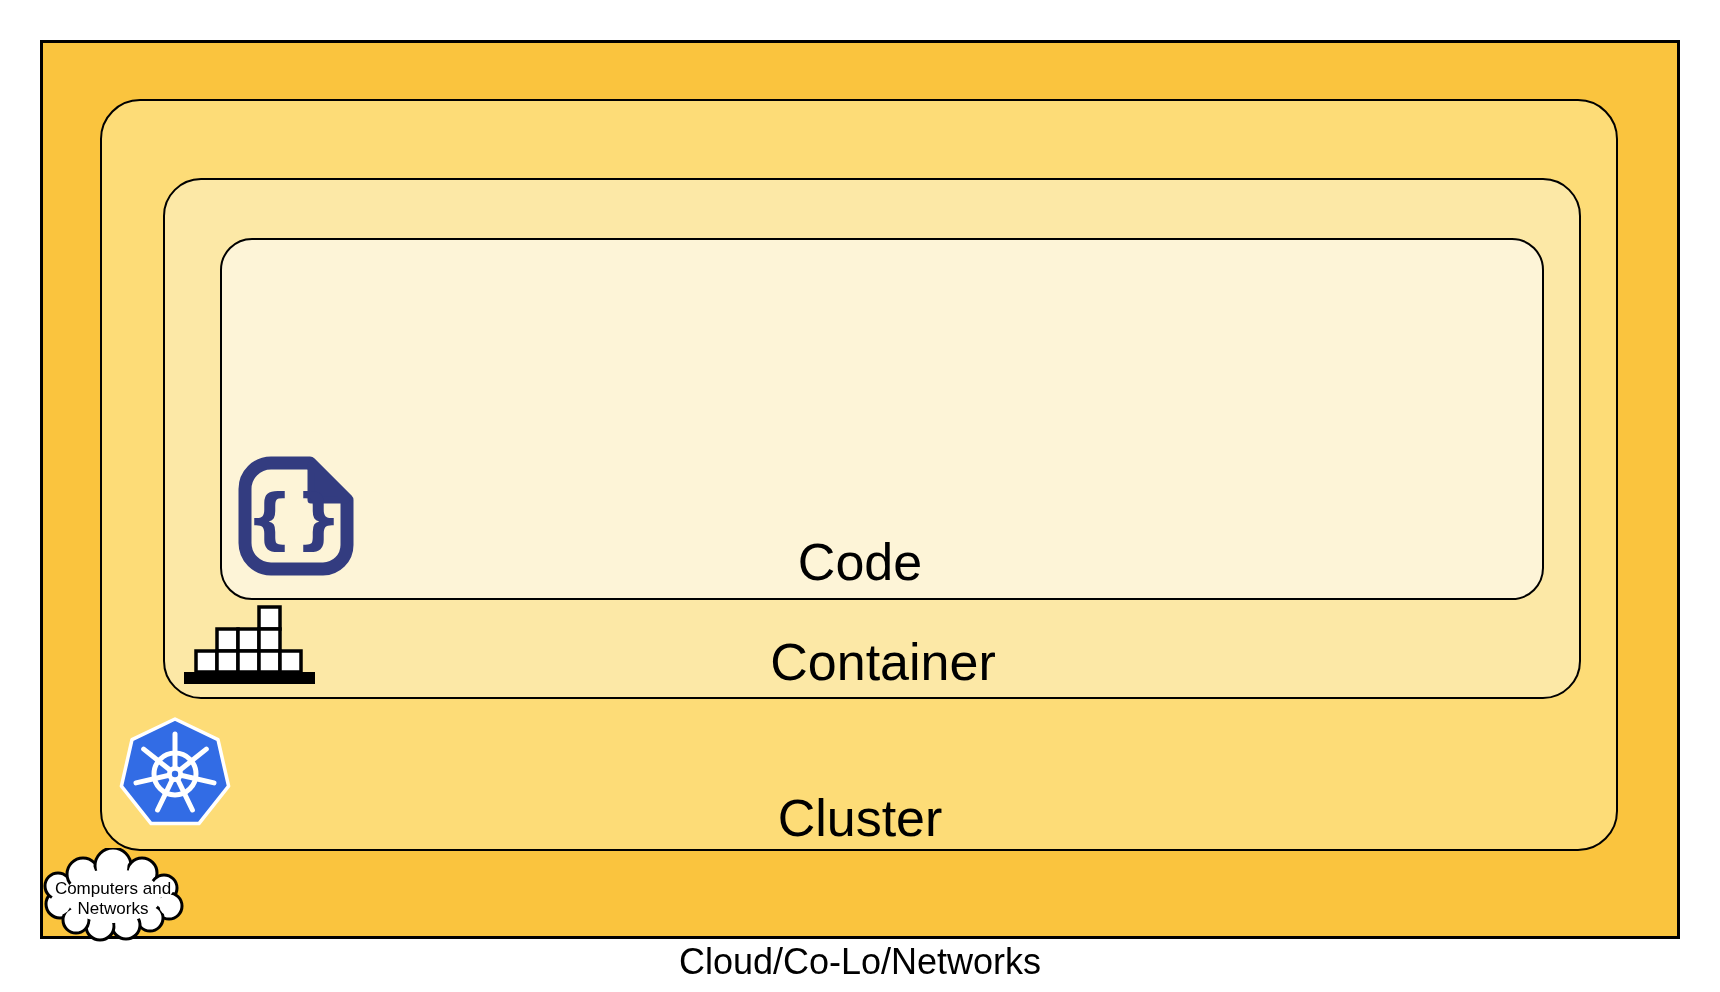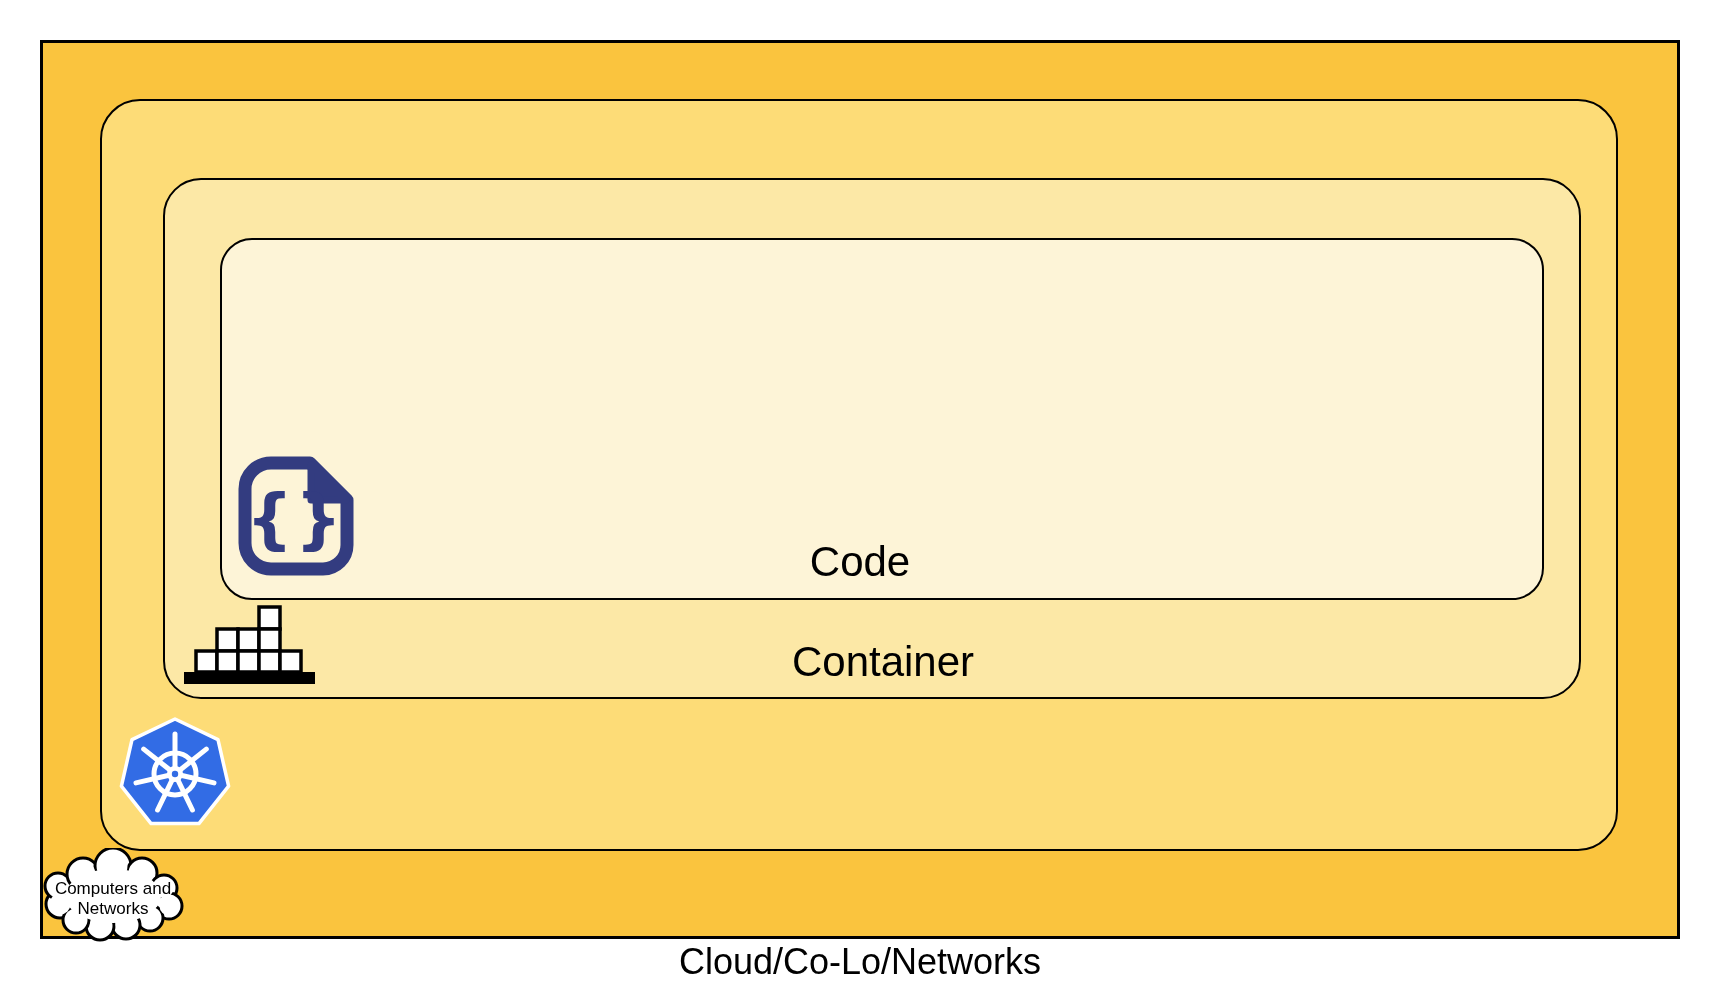--- a/index.html
+++ b/index.html
@@ -24,21 +24,21 @@
     left: 163px; top: 178px; width: 1418px; height: 521px;
     border: 2.5px solid #000; border-radius: 38px;
   }
   .layer-code {
     left: 220px; top: 238px; width: 1324px; height: 362px;
     border: 2.5px solid #000; border-radius: 32px;
   }
   .layer-label {
     position: absolute; left: 0; width: 100%;
     text-align: center; color: #000;
-    font-size: 42px; line-height: 48px; white-space: pre;
+    font-size: 52px; line-height: 48px; white-space: pre;
   }
   .label-code      { top: 538px; }
   .label-container { top: 638px; padding-left: 23px; }
   .label-cluster   { top: 794px; }
   .label-datacenter { top: 862px; font-size: 36px; line-height: 40px; }
   .icon { position: absolute; }
   .icon-code      { left: 238px; top: 456px; width: 116px; height: 122px; }
   .icon-container { left: 184px; top: 604px; width: 131px; height: 80px; }
   .icon-k8s       { left: 114px; top: 711px; width: 122px; height: 124px; }
   .icon-cloud     { left: 38px;  top: 848px; width: 150px; height: 94px; }
@@ -50,20 +50,21 @@
 
 <div class="page">
 
   <div class="layer layer-datacenter" style="background: rgb(250, 196, 62);"></div>
   <div class="layer layer-cluster" style="background: rgb(253, 220, 119);"></div>
   <div class="layer layer-container" style="background: rgb(252, 232, 166);"></div>
   <div class="layer layer-code" style="background: rgb(253, 244, 215);"></div>
 
   <div class="layer-label label-code">Code</div>
   <div class="layer-label label-container">Container</div>
+  <div class="layer-label label-cluster">Cluster</div>
   <div class="layer-label label-datacenter">
     <div>Cloud/Co-Lo/Networks</div>
     
   </div>
 
   <svg class="icon icon-code" viewBox="0 0 116 122">
     <path d="M 33 7 H 72 L 109 44 V 89 A 24 24 0 0 1 85 113 H 33 A 26 26 0 0 1 7 87 V 33 A 26 26 0 0 1 33 7 Z" fill="none" stroke="#333C80" stroke-width="13" stroke-linejoin="round"></path>
     <path d="M 73 9 L 108 44 L 73 44 Z" fill="#333C80" stroke="#333C80" stroke-width="7" stroke-linejoin="round"></path>
     <text class="code-braces" x="57" y="85" text-anchor="middle" fill="#333C80">{}</text>
   </svg>

